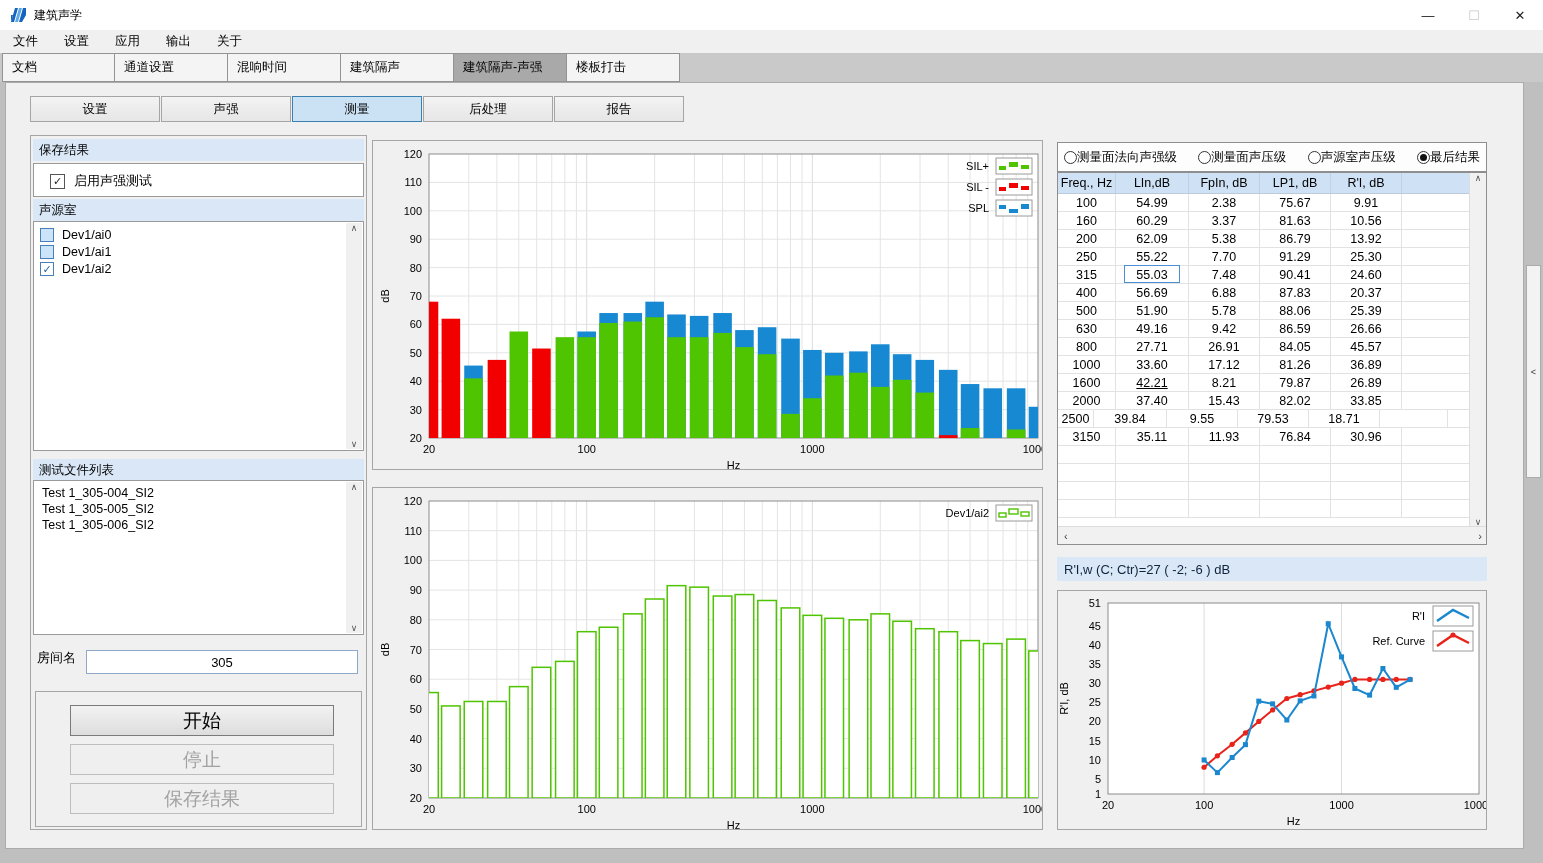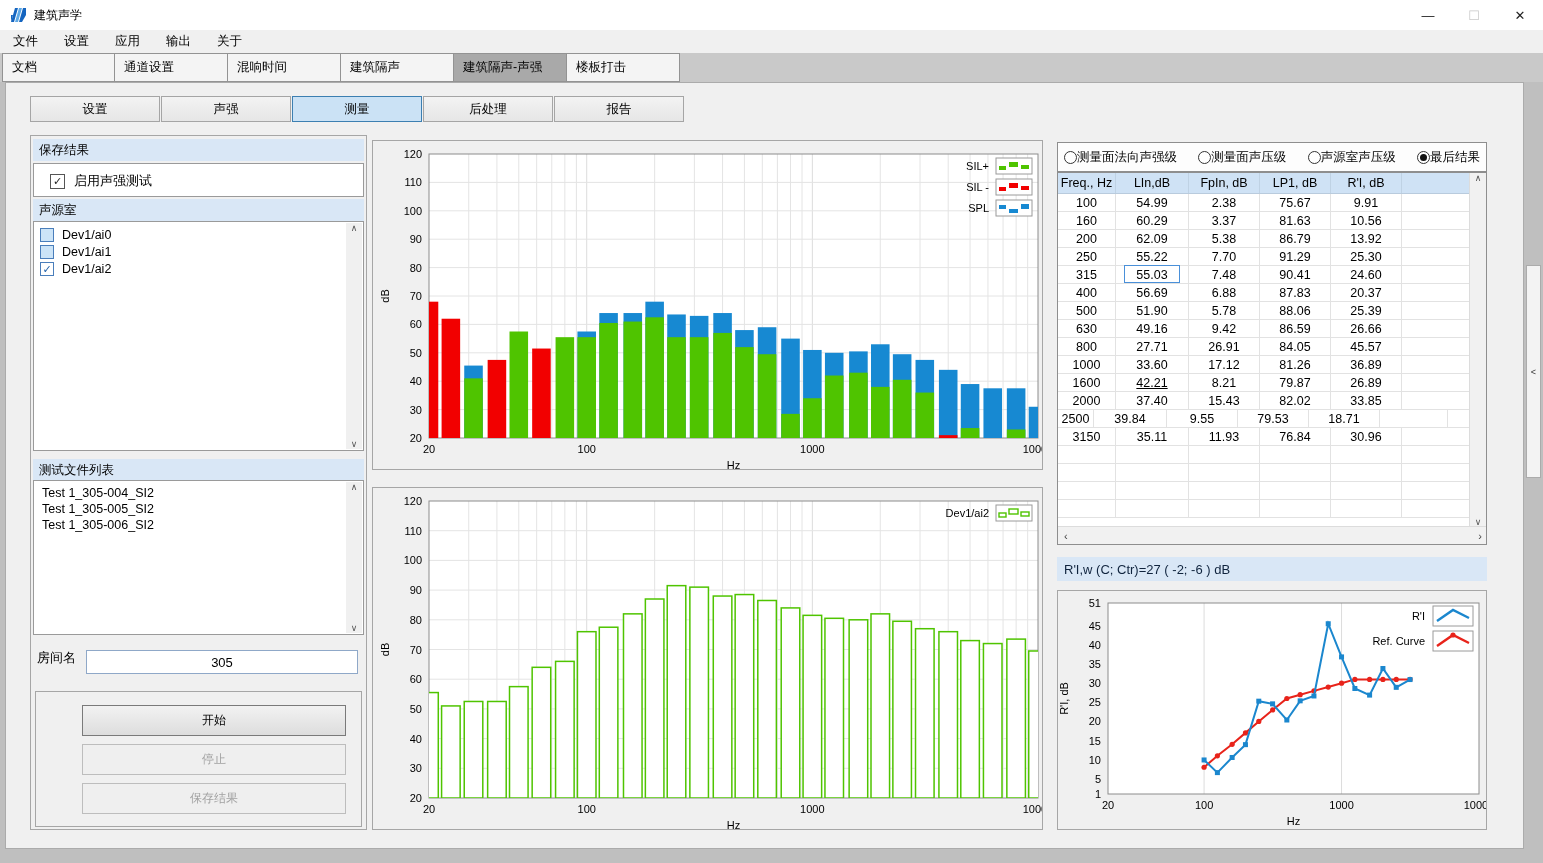--- a/index.html
+++ b/index.html
@@ -32,21 +32,21 @@
   .white-box{position:absolute;background:#FFF;border:1px solid #9A9A9A;box-sizing:border-box;}
   .cb{display:inline-block;width:14px;height:14px;border:1px solid #4A7EBB;background:#CCE4F7;box-sizing:border-box;text-align:center;line-height:12px;font-size:11px;color:#1F5FA8;}
   .cb.checked{background:#FFF;}
   .cb.dark{border:1px solid #555;background:#FFF;color:#222;width:15px;height:15px;line-height:13px;}
   .chan-row{display:flex;align-items:center;gap:8px;padding:2px 0 1px 6px;font-size:12.5px;}
   .file-item{padding:1px 0 1px 8px;font-size:12.5px;}
   .vscroll{position:absolute;top:1px;right:1px;bottom:1px;width:16px;background:#F0F0F0;display:flex;flex-direction:column;justify-content:space-between;align-items:center;font-size:9px;color:#555;}
   .room-row{position:absolute;left:6px;top:513px;display:flex;align-items:center;}
   .room-input{position:absolute;left:55px;top:514px;width:272px;height:24px;border:1px solid #8FA8C8;background:#FFF;text-align:center;font-size:13px;font-family:"Liberation Sans",sans-serif;box-sizing:border-box;}
   .btn-box{position:absolute;left:4px;top:555px;width:327px;height:136px;border:1px solid #A6A6A6;background:#F0F0F0;box-sizing:border-box;}
-  .act-btn{position:absolute;left:46px;width:264px;height:31px;box-sizing:border-box;display:flex;align-items:center;justify-content:center;font-size:12px;}
+  .act-btn{position:absolute;left:34px;width:264px;height:31px;box-sizing:border-box;display:flex;align-items:center;justify-content:center;font-size:19px;}
   .act-btn.enabled{background:linear-gradient(#F2F2F2,#DDDDDD);border:1px solid #7A7A7A;color:#000;}
   .act-btn.disabled{background:#EFEFEF;border:1px solid #BDBDBD;color:#A2A2A2;}
   
   .chart-panel{position:absolute;background:#F0F0F0;border:1px solid #A6A6A6;box-sizing:border-box;}
   svg text{font-family:"Liberation Sans",sans-serif;font-size:11px;fill:#000;}
   
   .radio-row{position:absolute;left:1057px;top:142px;width:430px;height:30px;background:#FDFDFD;border:1px solid #8E8E8E;box-sizing:border-box;display:flex;align-items:center;justify-content:space-between;padding:0 6px;}
   .radio-item{display:flex;align-items:center;font-size:12.5px;}
   .radio-dot{width:13px;height:13px;border-radius:50%;border:1px solid #333;background:#FFF;box-sizing:border-box;position:relative;}
   .radio-dot.sel:after{content:"";position:absolute;left:2px;top:2px;width:7px;height:7px;border-radius:50%;background:#111;}

